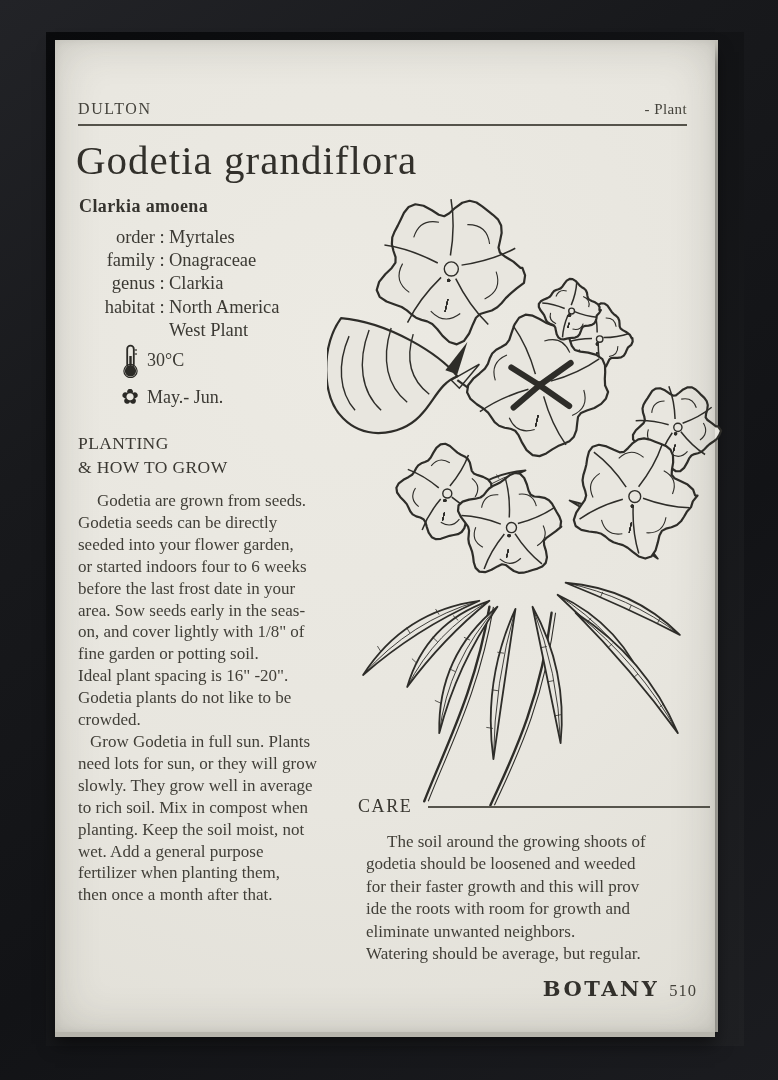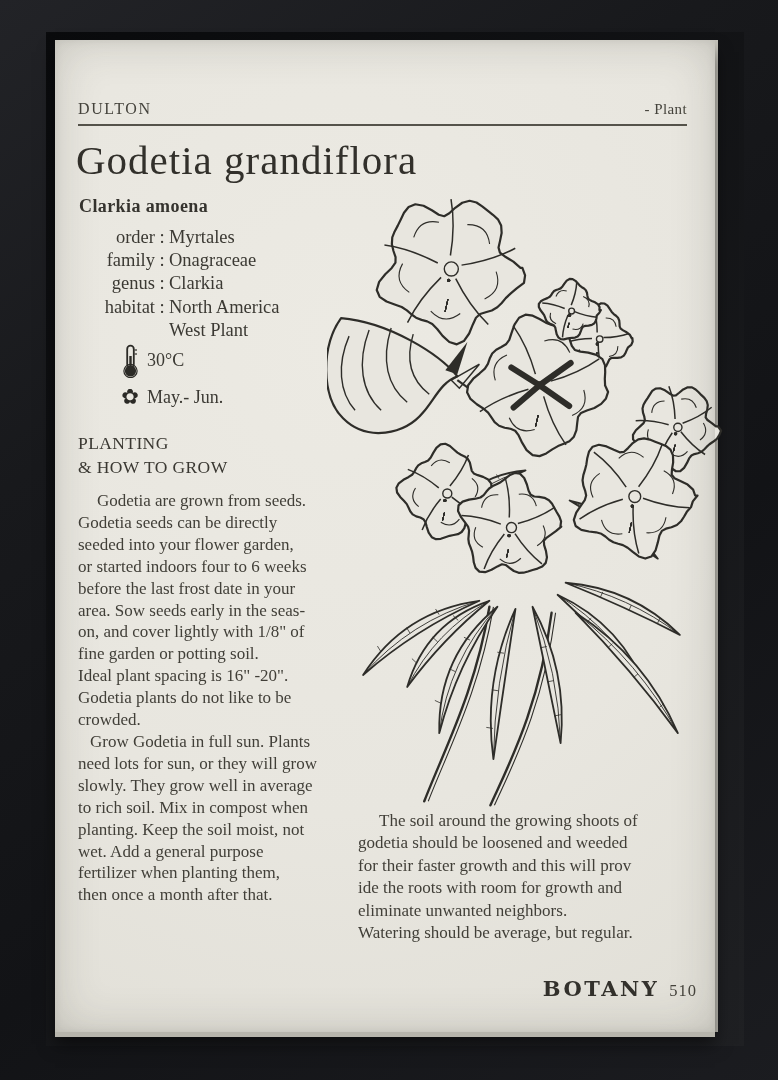--- a/index.html
+++ b/index.html
@@ -48,21 +48,21 @@
   .col-left p.ind1{text-indent:19px;}
   .col-left p.ind2{text-indent:12px;}
   
   .illo{position:absolute;left:272px;top:128px;width:396px;height:650px;}
   .illo svg{width:100%;height:100%;}
   
   .care{position:absolute;left:303px;top:756px;width:356px;color:#413f38;}
   .care-head-row{display:flex;align-items:center;}
   .care-head{font-size:18px;letter-spacing:1.6px;color:#3a3832;}
   .care-rule{flex:1;height:2px;background:#56544c;margin-left:16px;margin-right:4px;}
-  .care-p{margin:14px 0 0 0;font-size:17px;line-height:22.4px;white-space:pre-line;text-indent:21px;}
+  .care-p{margin:14px 0 0 8px;font-size:17px;line-height:22.4px;white-space:pre-line;text-indent:21px;}
   
   .footer{position:absolute;right:18px;top:936px;display:flex;align-items:baseline;color:#33312c;}
   .brand{font-family:"DejaVu Serif", serif;font-weight:700;font-size:21px;letter-spacing:2.5px;}
   .pageno{font-size:16.5px;margin-left:10px;letter-spacing:1px;color:#45433c;}
 </style>
 </head>
 <body>
 
 <div class="scene">
   <div class="frame"></div>
@@ -463,20 +463,24 @@
             <circle cx="121.4" cy="110.5" r="1.6" fill="#2e2d29"></circle>
             <circle cx="121.4" cy="110.5" r="1.6" fill="#2e2d29"></circle>
             <circle cx="121.4" cy="110.5" r="1.6" fill="#2e2d29"></circle>
             <circle cx="121.4" cy="110.5" r="1.6" fill="#2e2d29"></circle>
             <circle cx="121.4" cy="110.5" r="1.6" fill="#2e2d29"></circle>
           </g>
         </svg>
     </div>
 
     <div class="care">
+      <div class="care-head-row">
+        <span class="care-head">CARE</span>
+        <span class="care-rule"></span>
+      </div>
       <p class="care-p">The soil around the growing shoots of
 godetia should be loosened and weeded
 for their faster growth and this will prov
 ide the roots with room for growth and
 eliminate unwanted neighbors.
 Watering should be average, but regular.</p>
     </div>
 
     <div class="footer">
       <span class="brand">BOTANY</span>

